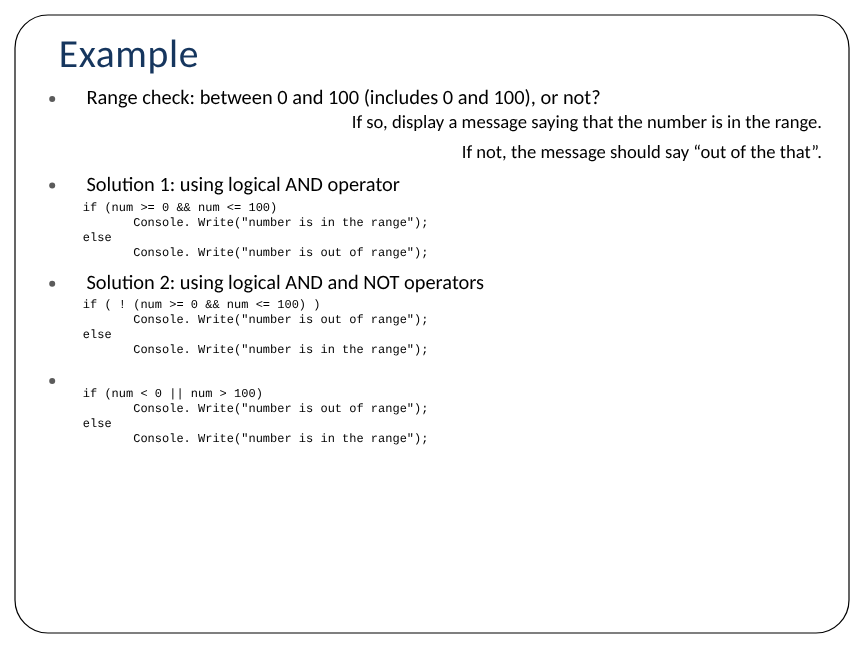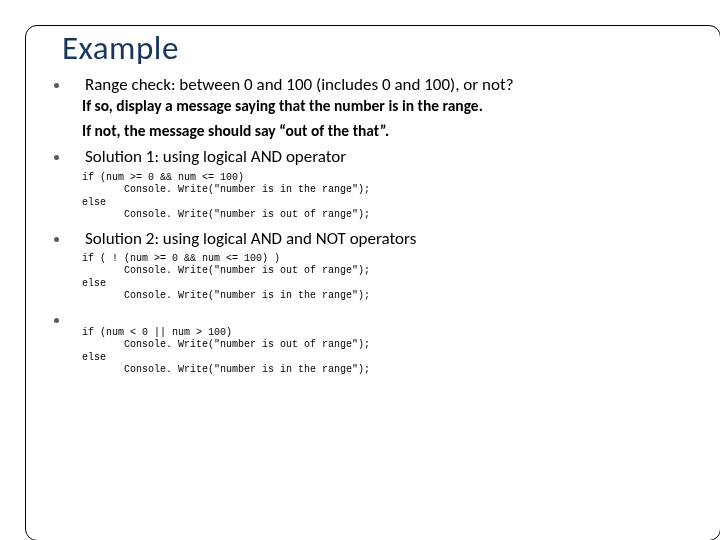--- a/index.html
+++ b/index.html
@@ -8,24 +8,24 @@
     width: 720px;
     height: 540px;
     background: #ffffff;
     font-family: Calibri, "Segoe UI", Arial, sans-serif;
     color: #000;
   }
   .slide {
     box-sizing: border-box;
     width: 696px;
     height: 516px;
-    margin: 25px;
+    margin: 12px;
     border: 1.5px solid #000;
-    border-radius: 12px;
-    padding: 2px 22px 10px 22px;
+    border-radius: 28px;
+    padding: 12px 22px 10px 22px;
     position: relative;
     overflow: hidden;
   }
   .title {
     font-size: 33px;
     font-weight: 400;
     color: #16365e;
     margin: 0 0 6px 14px;
     letter-spacing: 0.5px;
   }
@@ -50,22 +50,23 @@
     margin: 9px 10px 0 6px;
     flex: 0 0 auto;
   }
   .bl-text {
     font-size: 17px;
     line-height: 1.25;
   }
   .sub {
     margin: 2px 0 6px 34px;
     font-size: 15.5px;
-    font-weight: 700;
+    font-weight: 400;
     line-height: 1.2;
+    text-align: right;
   }
   .code {
     margin: 4px 0 6px 34px;
     font-family: "Courier New", Courier, monospace;
     font-size: 10px;
     font-weight: normal;
     white-space: pre;
     line-height: 1.25;
   }
 </style>

